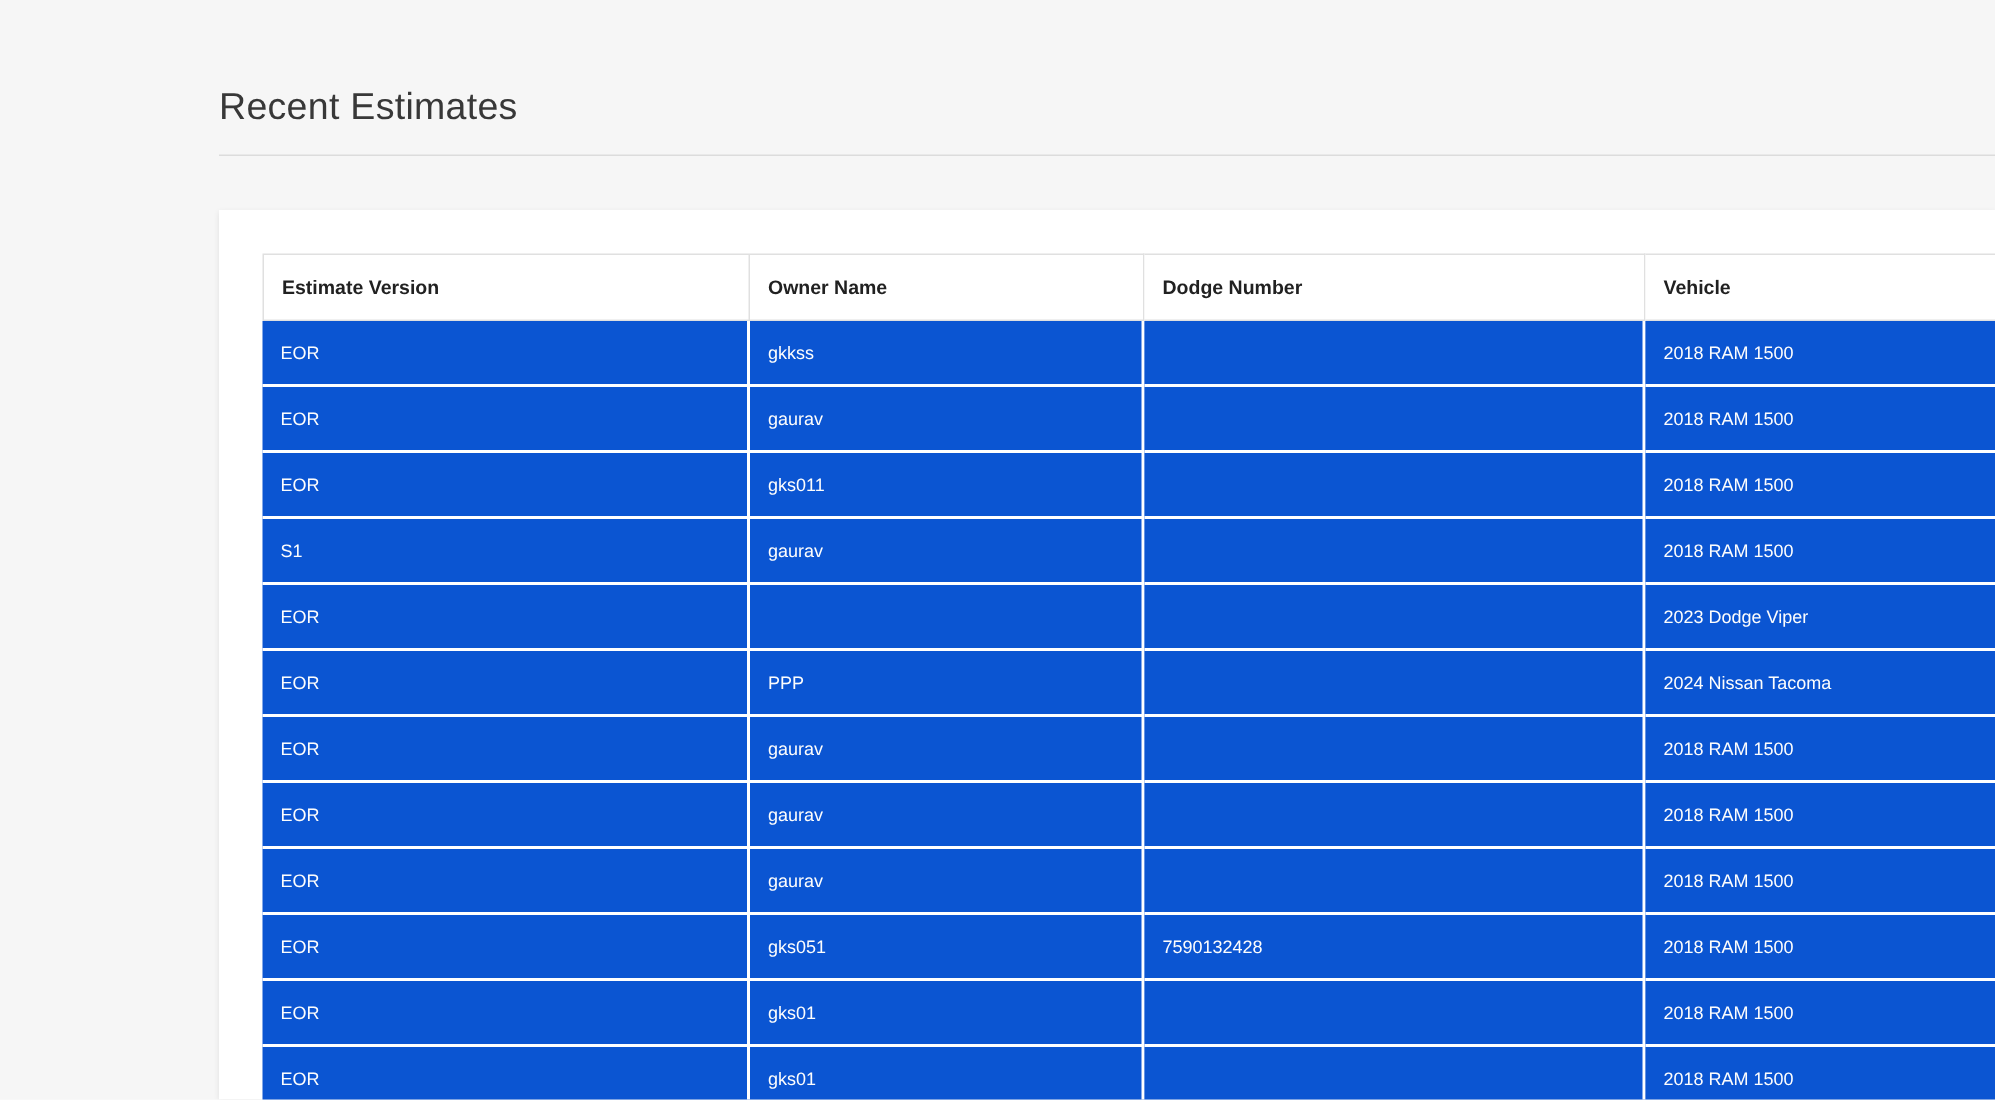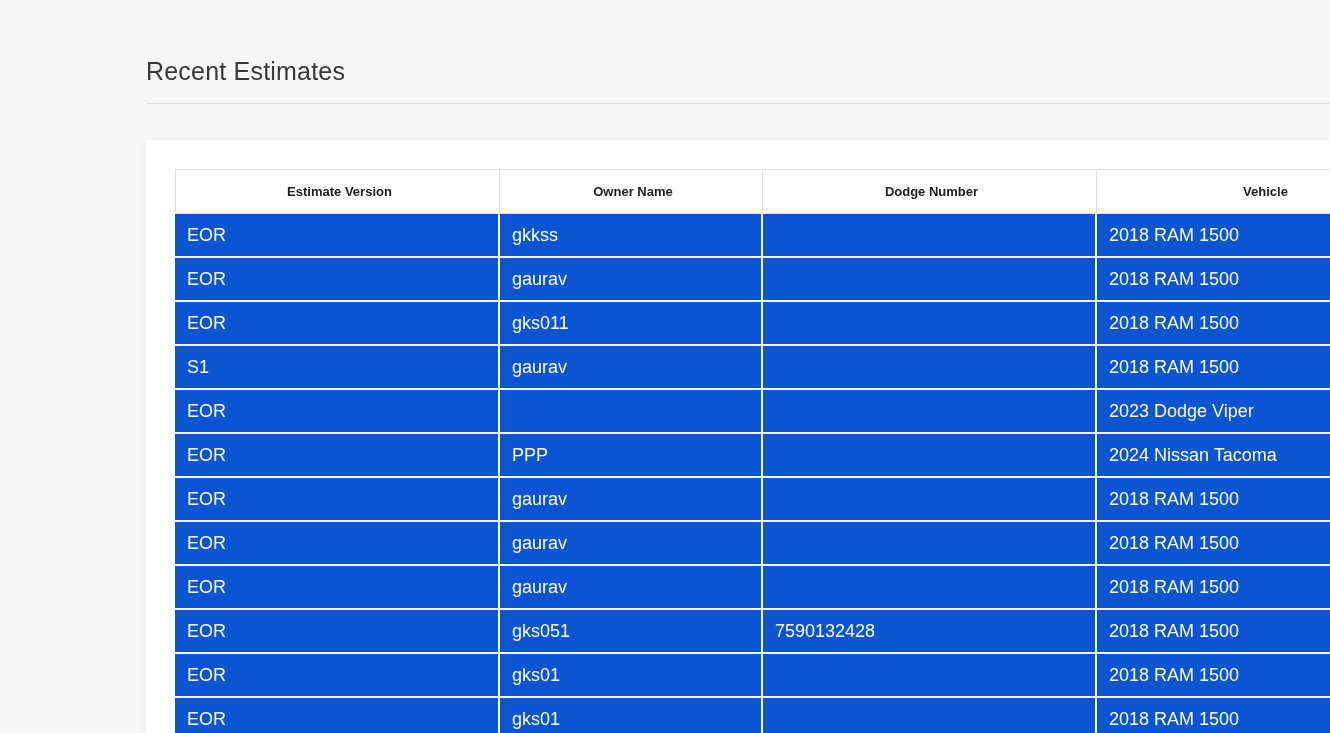--- a/index.html
+++ b/index.html
@@ -55,38 +55,38 @@
     border-collapse: separate;
     border-spacing: 0;
   }
   table.estimates th {
     background: var(--card-bg);
     border-top: 1px solid var(--table-border);
     border-bottom: 1px solid var(--table-border);
     border-right: 1px solid var(--table-border);
     height: 45px;
     padding: 0 8px 0 12px;
-    text-align: center;
+    text-align: left;
     vertical-align: middle;
     font-size: 13px;
     font-weight: 700;
     color: var(--header-text);
     white-space: nowrap;
     overflow: hidden;
   }
   table.estimates th:first-child { border-left: 1px solid var(--table-border); }
   table.estimates td {
     background: var(--row-blue);
     color: var(--row-text);
     height: 44px;
     border-bottom: 2px solid #ffffff;
     border-right: 2px solid #ffffff;
     padding: 0 8px 0 12px;
     vertical-align: middle;
-    font-size: 18px;
+    font-size: 12px;
     font-weight: 400;
     white-space: nowrap;
     overflow: hidden;
     cursor: pointer;
   }
 </style>
 </head>
 <body>
 
 <div class="page">

